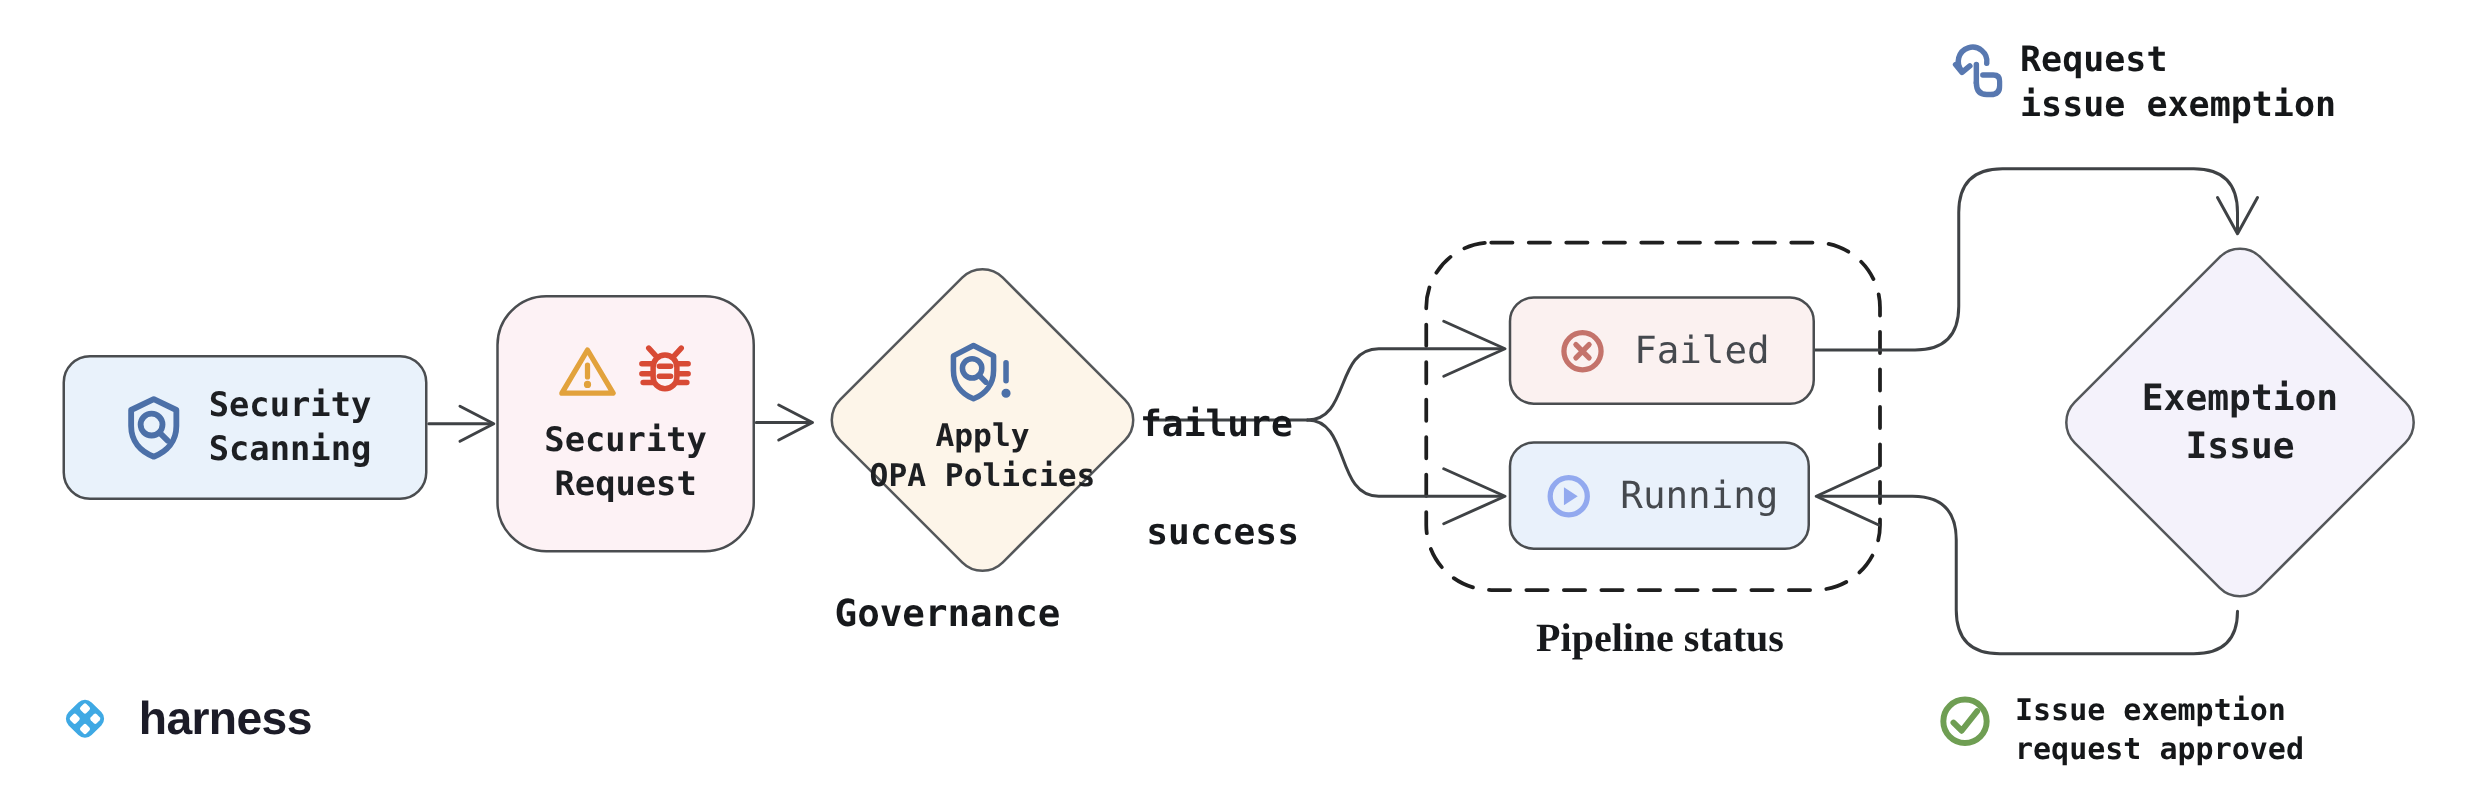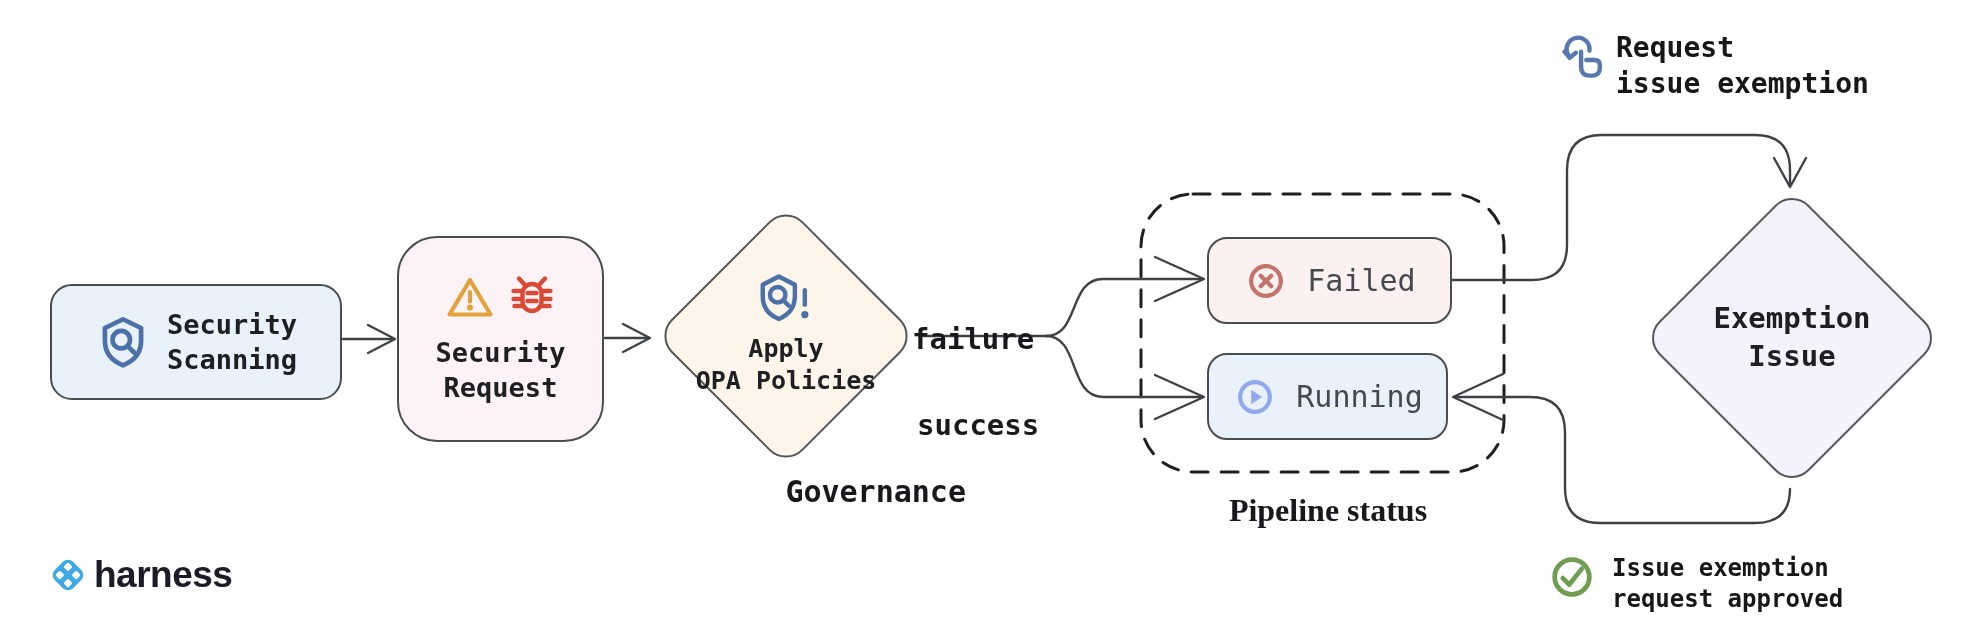--- a/index.html
+++ b/index.html
@@ -12,21 +12,21 @@
   .node-text{color:#1d1f22;font-weight:700;text-align:center;line-height:1.3;}
   .status-text{color:#45494e;font-weight:400;}
   .diamond{position:absolute;box-sizing:border-box;border:2.2px solid #54575a;border-radius:24px;
            transform:rotate(45deg);}
   .overlay{position:absolute;display:flex;flex-direction:column;align-items:center;
            justify-content:center;text-align:center;}
   .caption{position:absolute;color:#17191c;font-weight:700;text-align:center;}
   .edge-label{position:absolute;color:#17191c;font-weight:700;font-size:29px;margin-top:41px;}
   .annot{position:absolute;display:flex;align-items:flex-start;gap:14px;}
   .annot-text{color:#151719;font-weight:700;line-height:1.3;}
-  .brand{position:absolute;display:flex;align-items:center;gap:4px;}
+  .brand{position:absolute;display:flex;align-items:center;gap:21px;}
   .brand-word{font-family:"Liberation Sans","DejaVu Sans",sans-serif;font-weight:700;
               font-size:37px;color:#1c1c28;letter-spacing:-0.5px;}
   svg{display:block;}
 </style>
 </head>
 <body>
 
 <div class="stage">
 
   <svg class="layer" width="1980" height="634" viewBox="0 0 1980 634">
@@ -102,21 +102,21 @@
         <path d="M25.5 26 L30.5 31"></path>
         <path d="M45 17 V30"></path>
         <circle cx="45" cy="39" r="1.6" fill="#4c70a8" stroke-width="3.4"></circle>
       </svg>
     </span>
     <span class="node-text" style="font-size:25px;">
       <span style="display:block;">Apply</span>
       <span style="display:block;">OPA Policies</span>
     </span>
   </div>
-  <div class="caption" style="left:666px;top:474px;width:300px;font-size:30px;text-align:right;">Governance</div>
+  <div class="caption" style="left:608px;top:474px;width:300px;font-size:30px;">Governance</div>
 
   <div class="edge-label" style="left:912px;top:281px;">failure</div>
   <div class="edge-label" style="left:917px;top:367px;">success</div>
 
   <div class="node" style="left:1207px;top:237px;width:245px;height:87px;background:#fbf1f0;border-radius:20px;gap:18px;">
     <span style="display:flex;">
       <svg width="46" height="46" viewBox="0 0 48 48" fill="none" stroke="#c4736b" stroke-width="4.4" stroke-linecap="round">
         <circle cx="24" cy="24" r="15.5"></circle>
         <path d="M18.5 18.5 L29.5 29.5 M29.5 18.5 L18.5 29.5"></path>
       </svg>

